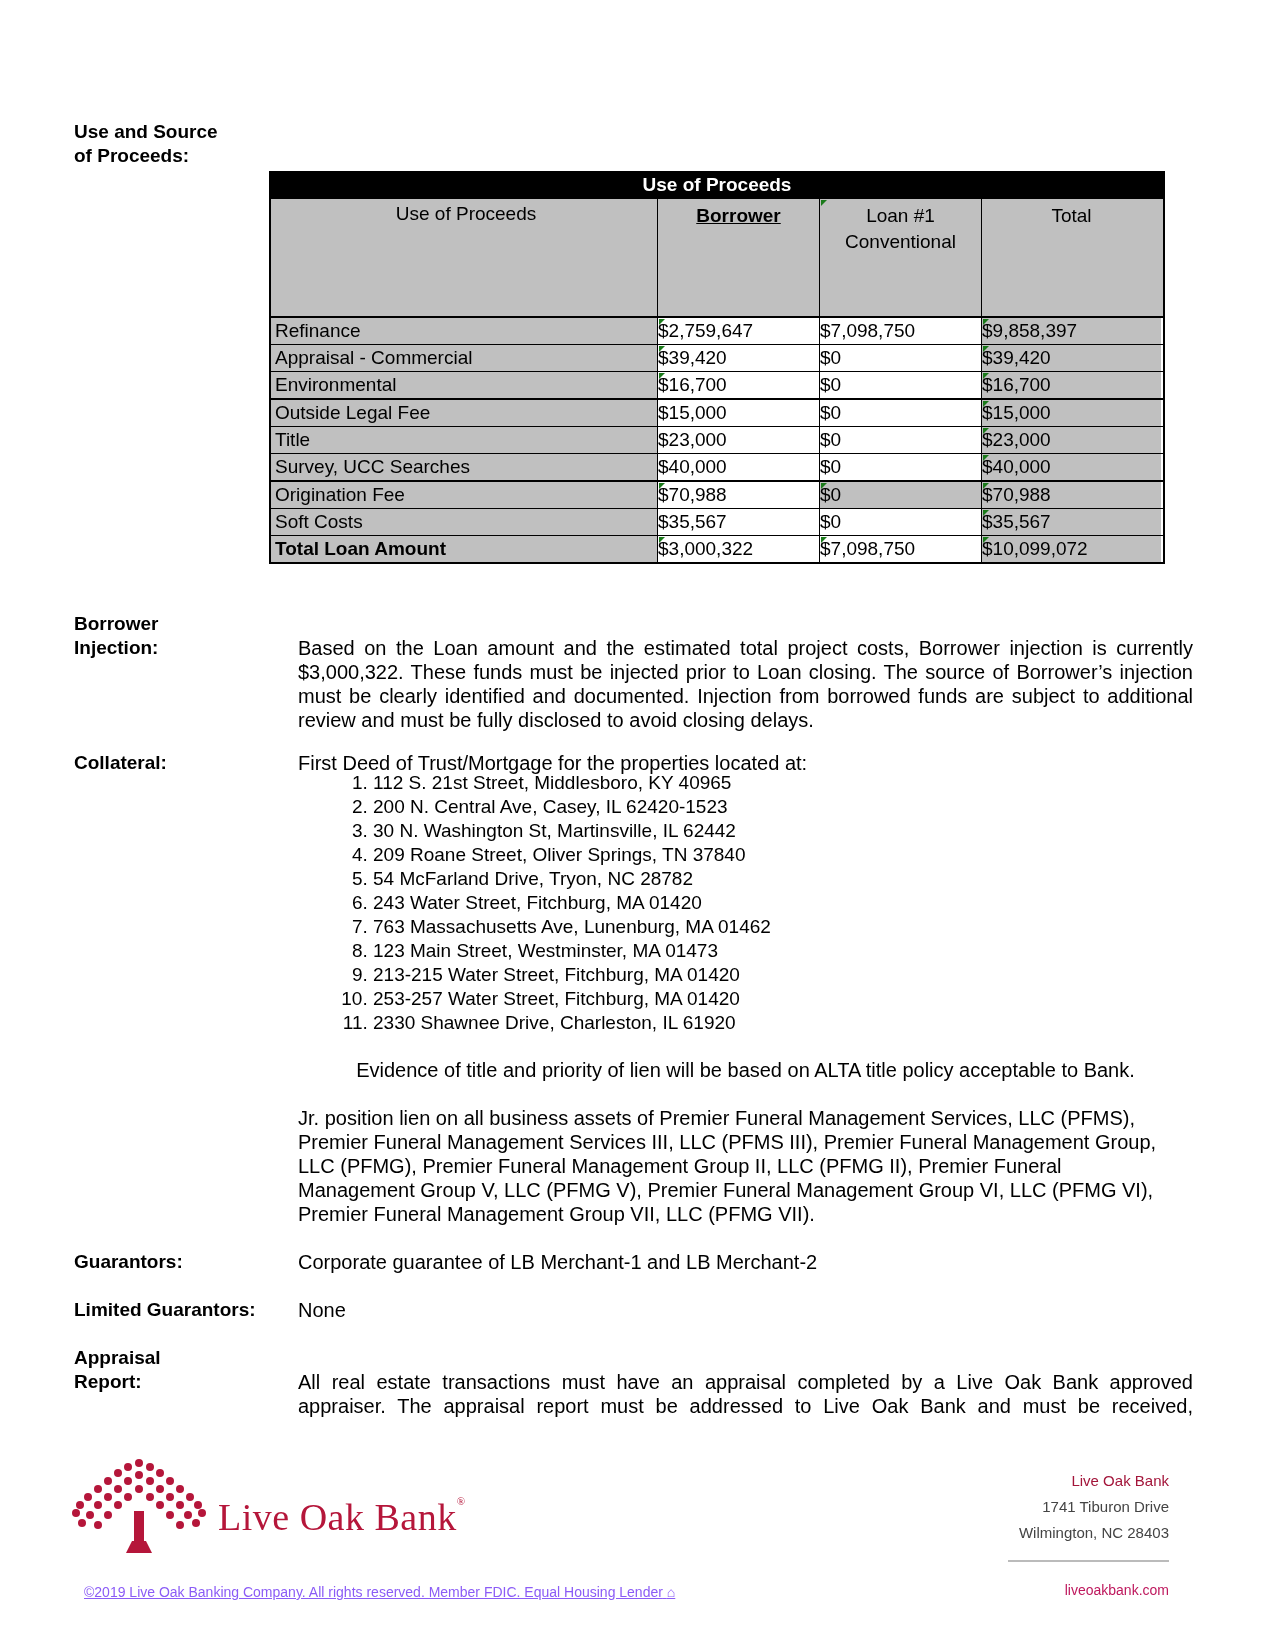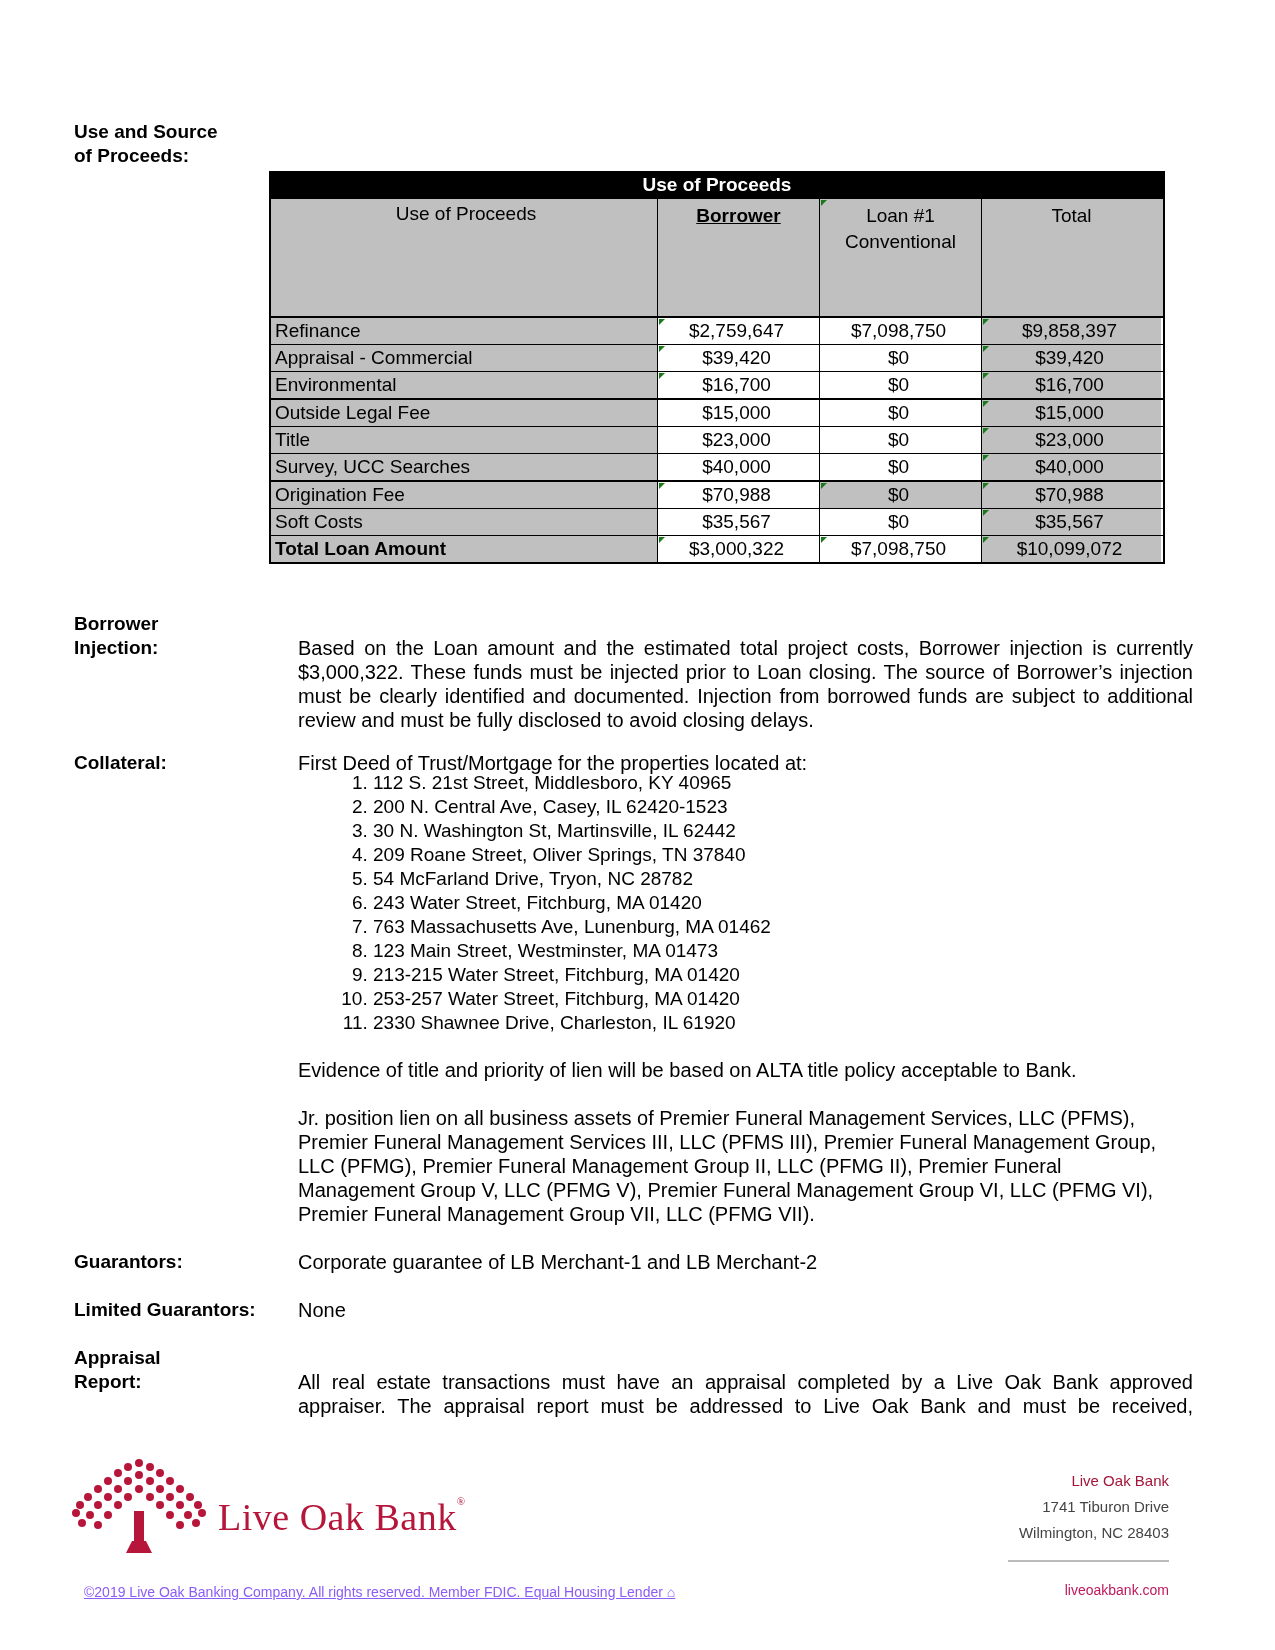--- a/index.html
+++ b/index.html
@@ -10,21 +10,21 @@
   .justify { text-align: justify; }
 
   
   .tbl { position: absolute; left: 225px; top: 171px; width: 892px; border: 2px solid #000; border-top: none; margin-left: 44px; }
   .tbl-title { height: 28px; background: #000; color: #fff; font-weight: bold; font-size: 19px;
                text-align: center; line-height: 28px; }
   .row { display: flex; height: 26px; border-top: 1px solid #000; font-size: 19px; line-height: 26px; }
   .row.thick { border-top: 2px solid #000; }
   .hdr { display: flex; height: 117px; background: #c0c0c0; font-size: 19px; }
   .c0 { width: 386px; padding-left: 4px; box-sizing: border-box; background: #c0c0c0; }
-  .c1, .c2, .c3 { width: 162px; text-align: center; padding-right: 4px; box-sizing: border-box; border-left: 1px solid #000; position: relative; }
+  .c1, .c2, .c3 { width: 162px; text-align: left; padding-right: 4px; box-sizing: border-box; border-left: 1px solid #000; position: relative; }
   .c3 { width: 180px; }
   .hdr .c0 { text-align: center; padding-top: 4px; border: none; }
   .hdr .c1, .hdr .c2, .hdr .c3 { text-align: center; padding-top: 4px; padding-right: 0; line-height: 26px; }
   .white { background: #fff; }
   .grey { background: #c0c0c0; }
   .tri::before { content: ""; position: absolute; left: 1px; top: 1px; width: 0; height: 0;
                  border-top: 6px solid #1a7a1a; border-right: 6px solid transparent; }
   .u { text-decoration: underline; font-weight: bold; }
   .bold { font-weight: bold; }
 
@@ -132,21 +132,21 @@
   <li>30 N. Washington St, Martinsville, IL 62442</li>
   <li>209 Roane Street, Oliver Springs, TN 37840</li>
   <li>54 McFarland Drive, Tryon, NC 28782</li>
   <li>243 Water Street, Fitchburg, MA 01420</li>
   <li>763 Massachusetts Ave, Lunenburg, MA 01462</li>
   <li>123 Main Street, Westminster, MA 01473</li>
   <li>213-215 Water Street, Fitchburg, MA 01420</li>
   <li>253-257 Water Street, Fitchburg, MA 01420</li>
   <li>2330 Shawnee Drive, Charleston, IL 61920</li>
 </ol>
-<div class="body-text" style="top:1058px;">Evidence of title and priority of lien will be based on ALTA title policy acceptable to Bank.</div>
+<div class="body-text" style="top:1058px;text-align:center;">Evidence of title and priority of lien will be based on ALTA title policy acceptable to Bank.</div>
 <div class="body-text" style="top:1106px; width:885px;">Jr. position lien on all business assets of Premier Funeral Management Services, LLC (PFMS), Premier Funeral Management Services III, LLC (PFMS III), Premier Funeral Management Group, LLC (PFMG), Premier Funeral Management Group II, LLC (PFMG II), Premier Funeral Management Group V, LLC (PFMG V), Premier Funeral Management Group VI, LLC (PFMG VI), Premier Funeral Management Group VII, LLC (PFMG VII).</div>
 
 <div class="lbl" style="top:1250px;">Guarantors:</div>
 <div class="body-text" style="top:1250px;">Corporate guarantee of LB Merchant-1 and LB Merchant-2</div>
 
 <div class="lbl" style="top:1298px;">Limited Guarantors:</div>
 <div class="body-text" style="top:1298px;">None</div>
 
 <div class="lbl" style="top:1346px;">
   <div>Appraisal</div>

